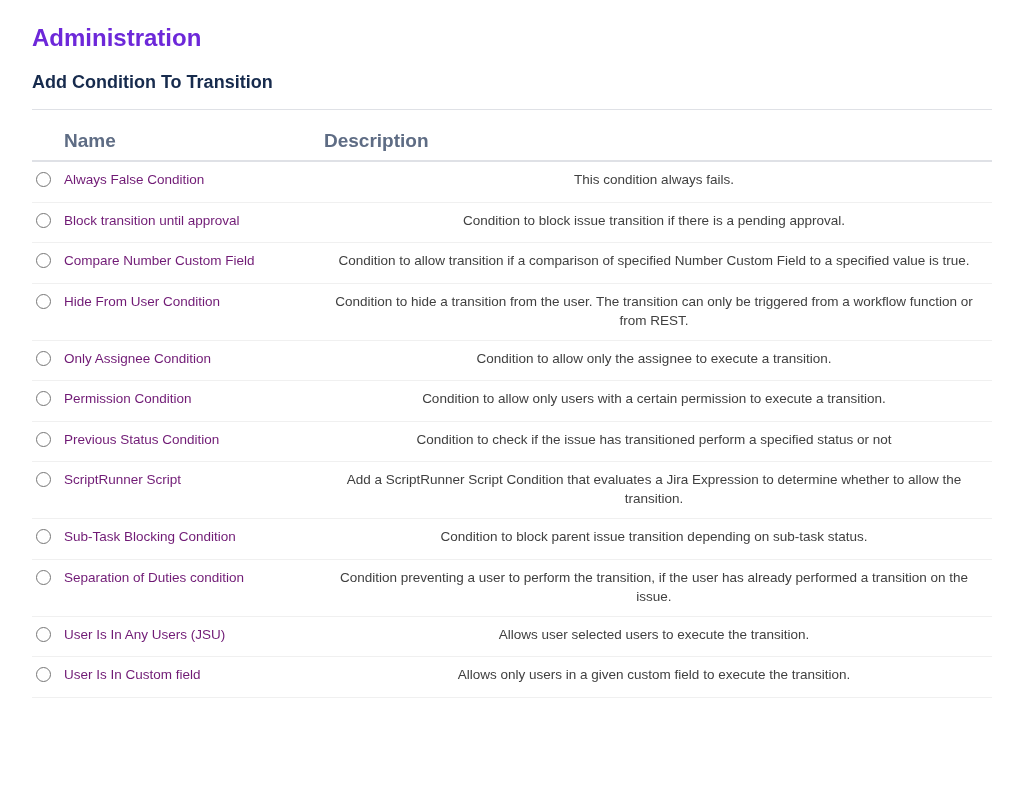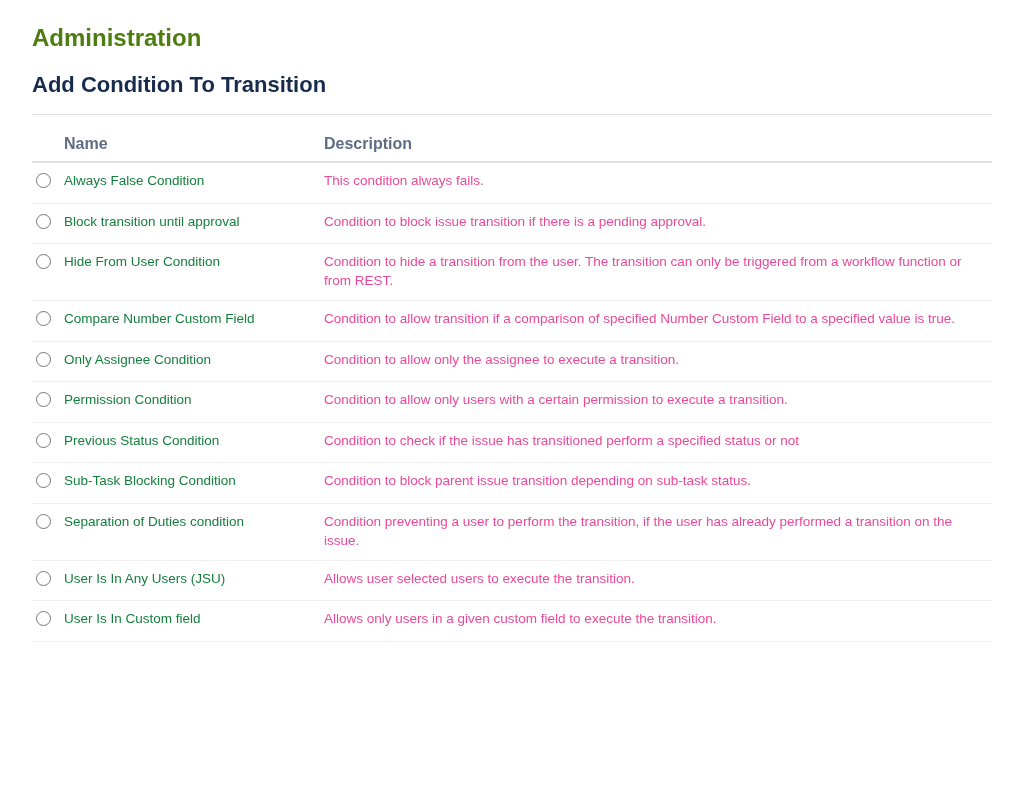--- a/index.html
+++ b/index.html
@@ -7,65 +7,66 @@
       font-family: -apple-system, BlinkMacSystemFont, "Segoe UI", Helvetica, Arial, sans-serif;
       font-size: 14px;
       color: #172b4d;
       background: #fff;
       padding: 24px 32px;
     }
     h1 {
       font-size: 24px;
       font-weight: 600;
       margin-bottom: 20px;
-      color: #4d7c0f;
+      color: #6d28d9;
     }
     h2 {
-      font-size: 22px;
+      font-size: 18px;
       font-weight: 600;
       margin-bottom: 16px;
       color: #172b4d;
     }
     .divider {
       border: none;
       border-top: 1px solid #dfe1e6;
       margin-bottom: 12px;
     }
     table {
       width: 100%;
       border-collapse: collapse;
     }
     thead th {
       text-align: left;
       font-weight: 600;
-      font-size: 16px;
+      font-size: 19px;
       color: #5e6c84;
       padding: 8px 8px 8px 4px;
       border-bottom: 2px solid #dfe1e6;
     }
     tbody tr {
       border-bottom: 1px solid #f0f0f0;
     }
     tbody td {
       padding: 9px 8px 9px 4px;
       vertical-align: top;
       line-height: 1.4;
     }
     .radio-cell {
       width: 28px;
       padding-top: 10px;
     }
     .name-cell {
       width: 260px;
       font-size: 13.5px;
-      color: #15803d;
+      color: #701a75;
     }
     .desc-cell {
       font-size: 13.5px;
-      color: #ec4899;
+      color: #404040;
+      text-align: center;
     }
     input[type="radio"] {
       width: 15px;
       height: 15px;
       cursor: pointer;
       accent-color: #0052cc;
     }
   </style>
 </head>
 <body>
@@ -87,43 +88,48 @@
         <td class="radio-cell"><input type="radio" name="condition" value="always-false" style=""></td>
         <td class="name-cell">Always False Condition</td>
         <td class="desc-cell">This condition always fails.</td>
       </tr>
       <tr>
         <td class="radio-cell"><input type="radio" name="condition" value="block-transition" style=""></td>
         <td class="name-cell">Block transition until approval</td>
         <td class="desc-cell">Condition to block issue transition if there is a pending approval.</td>
       </tr>
       <tr>
+        <td class="radio-cell"><input type="radio" name="condition" value="compare-number" style=""></td>
+        <td class="name-cell">Compare Number Custom Field</td>
+        <td class="desc-cell">Condition to allow transition if a comparison of specified Number Custom Field to a specified value is true.</td>
+      </tr>
+      <tr>
         <td class="radio-cell"><input type="radio" name="condition" value="hide-from-user" style=""></td>
         <td class="name-cell">Hide From User Condition</td>
         <td class="desc-cell">Condition to hide a transition from the user. The transition can only be triggered from a workflow function or from REST.</td>
-      </tr>
-      <tr>
-        <td class="radio-cell"><input type="radio" name="condition" value="compare-number" style=""></td>
-        <td class="name-cell">Compare Number Custom Field</td>
-        <td class="desc-cell">Condition to allow transition if a comparison of specified Number Custom Field to a specified value is true.</td>
       </tr>
       <tr>
         <td class="radio-cell"><input type="radio" name="condition" value="only-assignee" style=""></td>
         <td class="name-cell">Only Assignee Condition</td>
         <td class="desc-cell">Condition to allow only the assignee to execute a transition.</td>
       </tr>
       <tr>
         <td class="radio-cell"><input type="radio" name="condition" value="permission" style=""></td>
         <td class="name-cell">Permission Condition</td>
         <td class="desc-cell">Condition to allow only users with a certain permission to execute a transition.</td>
       </tr>
       <tr>
         <td class="radio-cell"><input type="radio" name="condition" value="previous-status" style=""></td>
         <td class="name-cell">Previous Status Condition</td>
         <td class="desc-cell">Condition to check if the issue has transitioned perform a specified status or not</td>
+      </tr>
+      <tr>
+        <td class="radio-cell"><input type="radio" name="condition" value="scriptrunner" style=""></td>
+        <td class="name-cell">ScriptRunner Script</td>
+        <td class="desc-cell">Add a ScriptRunner Script Condition that evaluates a Jira Expression to determine whether to allow the transition.</td>
       </tr>
       <tr>
         <td class="radio-cell"><input type="radio" name="condition" value="subtask-blocking" style=""></td>
         <td class="name-cell">Sub-Task Blocking Condition</td>
         <td class="desc-cell">Condition to block parent issue transition depending on sub-task status.</td>
       </tr>
       <tr>
         <td class="radio-cell"><input type="radio" name="condition" value="separation-duties" style=""></td>
         <td class="name-cell">Separation of Duties condition</td>
         <td class="desc-cell">Condition preventing a user to perform the transition, if the user has already performed a transition on the issue.</td>

